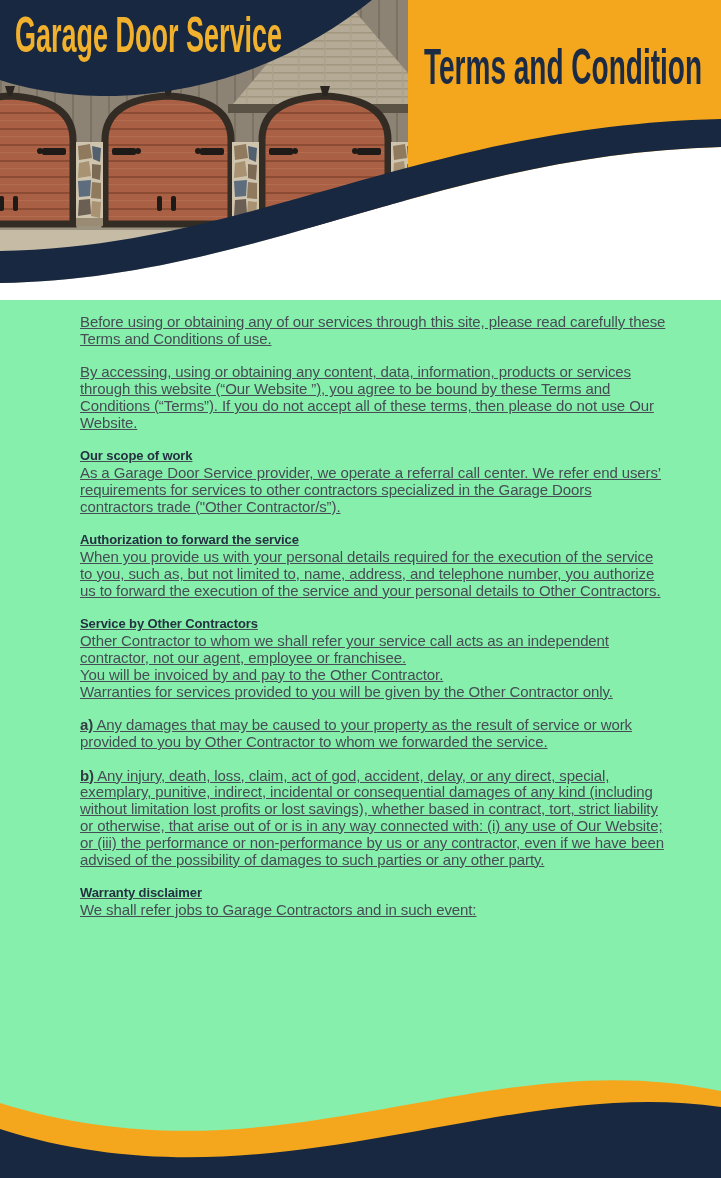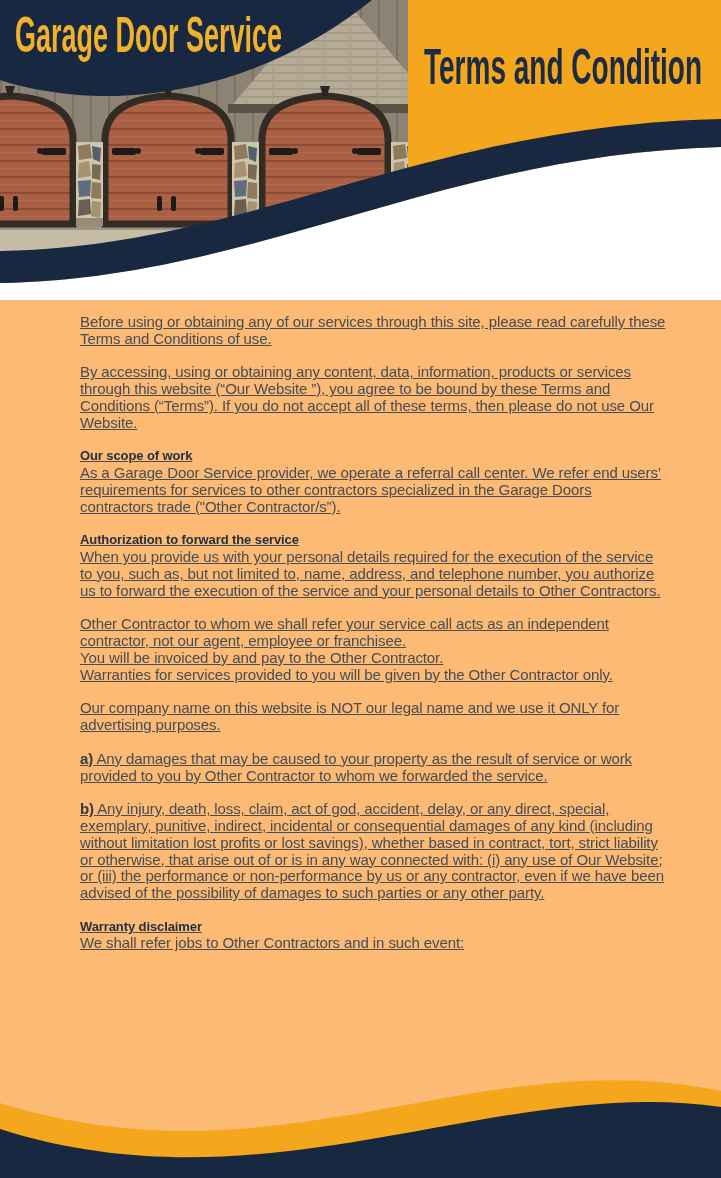--- a/index.html
+++ b/index.html
@@ -1,16 +1,16 @@
 <!DOCTYPE html>
 <html><head>
 <meta charset="utf-8">
 <style>
   html,body{margin:0;padding:0;background:#e8e8e8;}
-  .page{position:relative;width:721px;height:1178px;background:#fdba74;overflow:hidden;
+  .page{position:relative;width:721px;height:1178px;background:#86efac;overflow:hidden;
         font-family:"Liberation Sans","DejaVu Sans",sans-serif;}
   .hero,.footer-wave{position:absolute;left:0;display:block;}
   .hero{top:0;}
   .footer-wave{top:1050px;}
   .content{position:absolute;top:314px;left:80px;width:588px;
            color:#464d54;font-size:15px;line-height:16.8px;letter-spacing:-0.1px;text-decoration:underline;}
   .content p{margin:0 0 16.8px 0;white-space:pre-line;}
   .content h3{margin:0;font-size:13px;line-height:16.8px;font-weight:bold;color:#233140;}
   .content b{font-weight:bold;color:#333b43;}
 </style>
@@ -88,28 +88,28 @@
     <text x="424" y="84" font-size="50" font-weight="bold" fill="#1b2b45" textLength="278" lengthAdjust="spacingAndGlyphs" font-family="Liberation Sans, sans-serif">Terms and Condition</text>
   </svg>
 
   <div class="content">
     <p>Before using or obtaining any of our services through this site, please read carefully these Terms and Conditions of use.</p>
     <p>By accessing, using or obtaining any content, data, information, products or services through this website (“Our Website ”), you agree to be bound by these Terms and Conditions (“Terms”). If you do not accept all of these terms, then please do not use Our Website.</p>
     <h3>Our scope of work</h3>
     <p>As a Garage Door Service provider, we operate a referral call center. We refer end users’ requirements for services to other contractors specialized in the Garage Doors contractors trade ("Other Contractor/s”).</p>
     <h3>Authorization to forward the service</h3>
     <p>When you provide us with your personal details required for the execution of the service to you, such as, but not limited to, name, address, and telephone number, you authorize us to forward the execution of the service and your personal details to Other Contractors.</p>
+    <h3>Service by Other Contractors</h3>
     <p>Other Contractor to whom we shall refer your service call acts as an independent contractor, not our agent, employee or franchisee.
 You will be invoiced by and pay to the Other Contractor.
 Warranties for services provided to you will be given by the Other Contractor only.</p>
-    <p>Our company name on this website is NOT our legal name and we use it ONLY for advertising purposes.</p>
     <p><b>a)</b><span> Any damages that may be caused to your property as the result of service or work provided to you by Other Contractor to whom we forwarded the service.</span></p>
     <p><b>b)</b><span> Any injury, death, loss, claim, act of god, accident, delay, or any direct, special, exemplary, punitive, indirect, incidental or consequential damages of any kind (including without limitation lost profits or lost savings), whether based in contract, tort, strict liability or otherwise, that arise out of or is in any way connected with: (i) any use of Our Website; or (iii) the performance or non-performance by us or any contractor, even if we have been advised of the possibility of damages to such parties or any other party.</span></p>
     <h3>Warranty disclaimer</h3>
-    <p>We shall refer jobs to Other Contractors and in such event:</p>
+    <p>We shall refer jobs to Garage Contractors and in such event:</p>
   </div>
 
   <svg class="footer-wave" width="721" height="128" viewBox="0 0 721 128">
     <path d="M0,53 C280,140 480,-10 721,41 L721,128 L0,128 Z" fill="#f4a71d"></path>
     <path d="M0,79 C270,165 500,24 721,57 L721,128 L0,128 Z" fill="#172840"></path>
   </svg>
 
 </div>
 
 </body></html>

